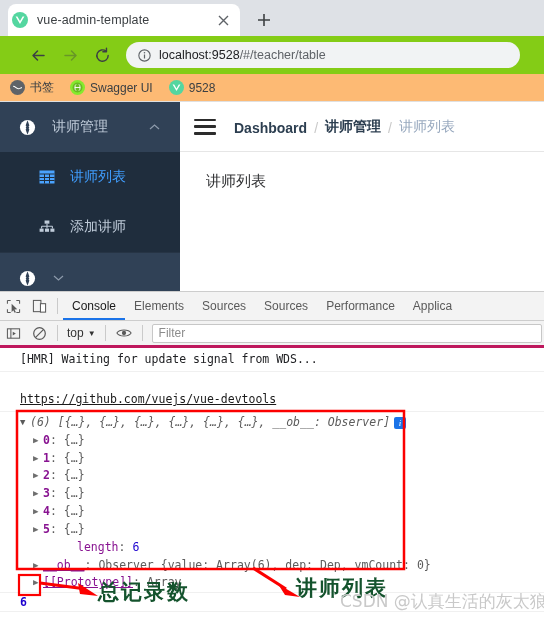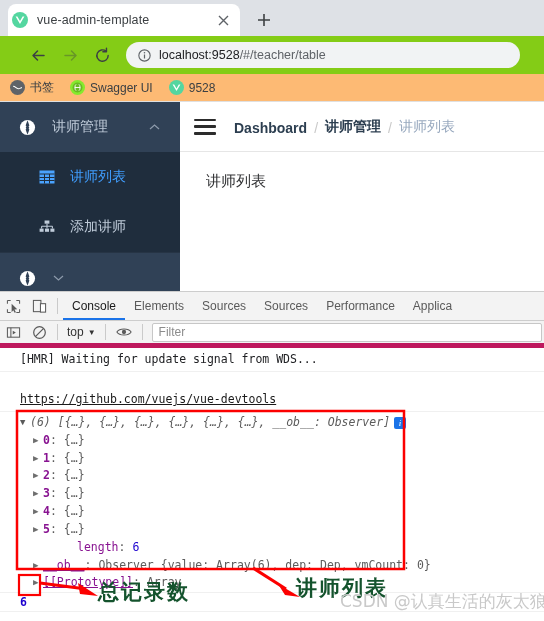--- a/index.html
+++ b/index.html
@@ -246,21 +246,21 @@
     box-sizing: border-box;
   }
   .dt-tab.active {
     color: #1a1a1a;
     border-bottom: 2px solid #1a73e8;
   }
   .dt-toolbar2 {
     height: 27px;
     display: flex;
     align-items: center;
-    border-bottom: 5px solid #be185d;
+    border-bottom: 3px solid #be185d;
     background: #f3f3f3;
     box-sizing: border-box;
     flex: 0 0 auto;
   }
   .dt-ctxsel {
     font-size: 12px; color: #333;
     display: flex; align-items: center;
     padding: 0 4px;
     white-space: nowrap;
   }

